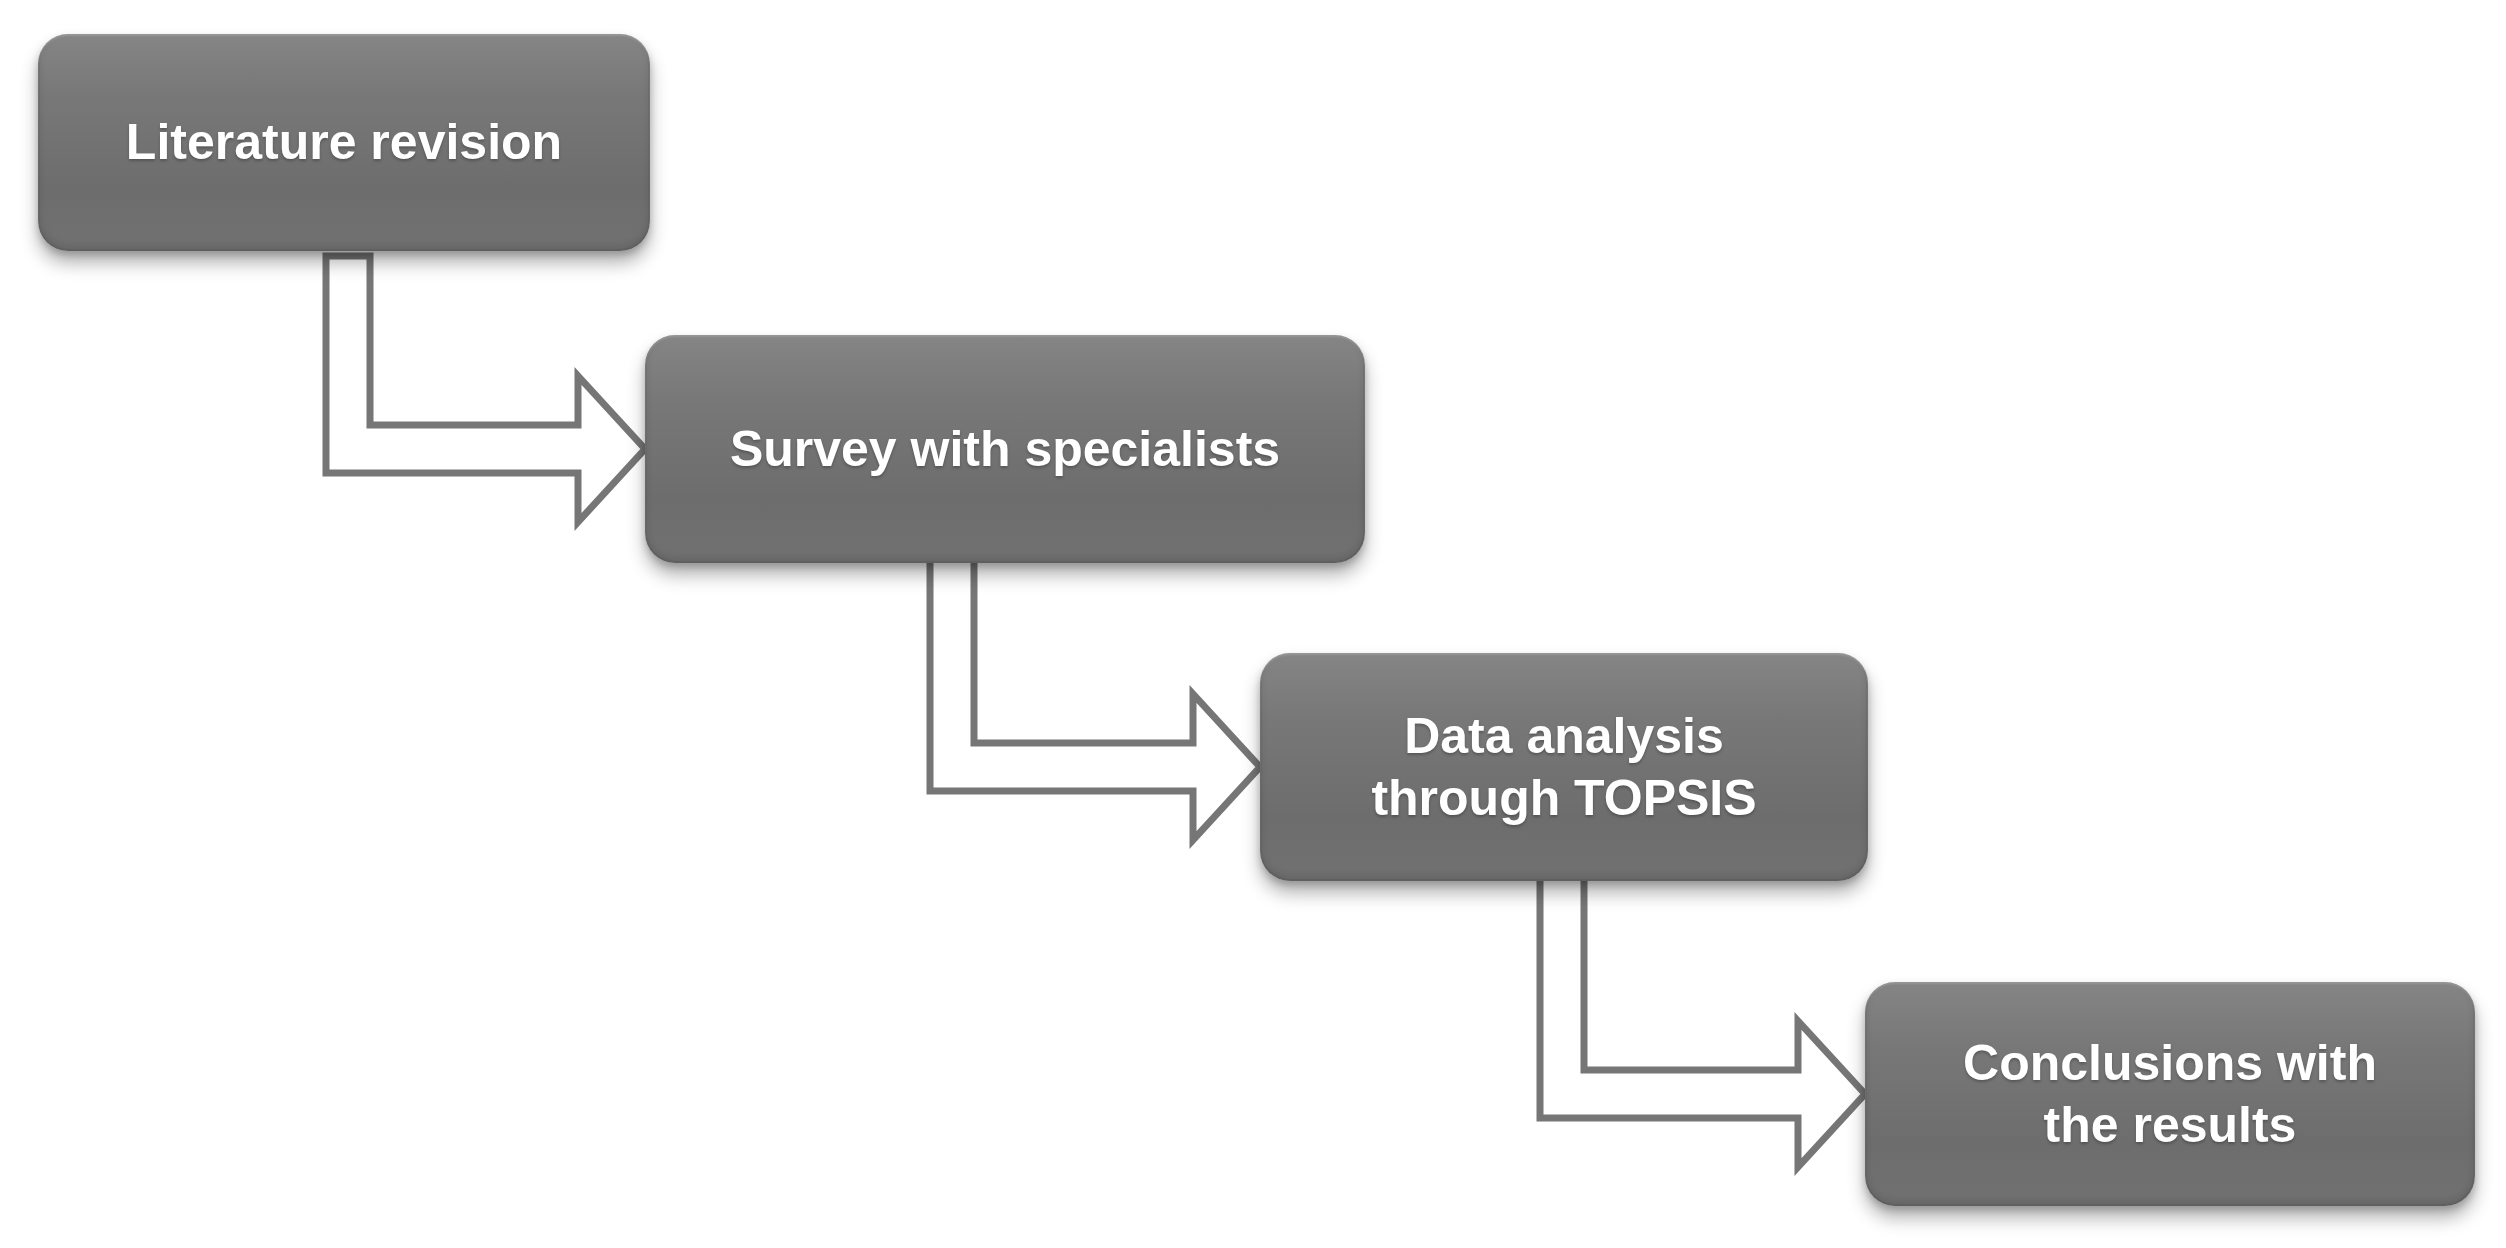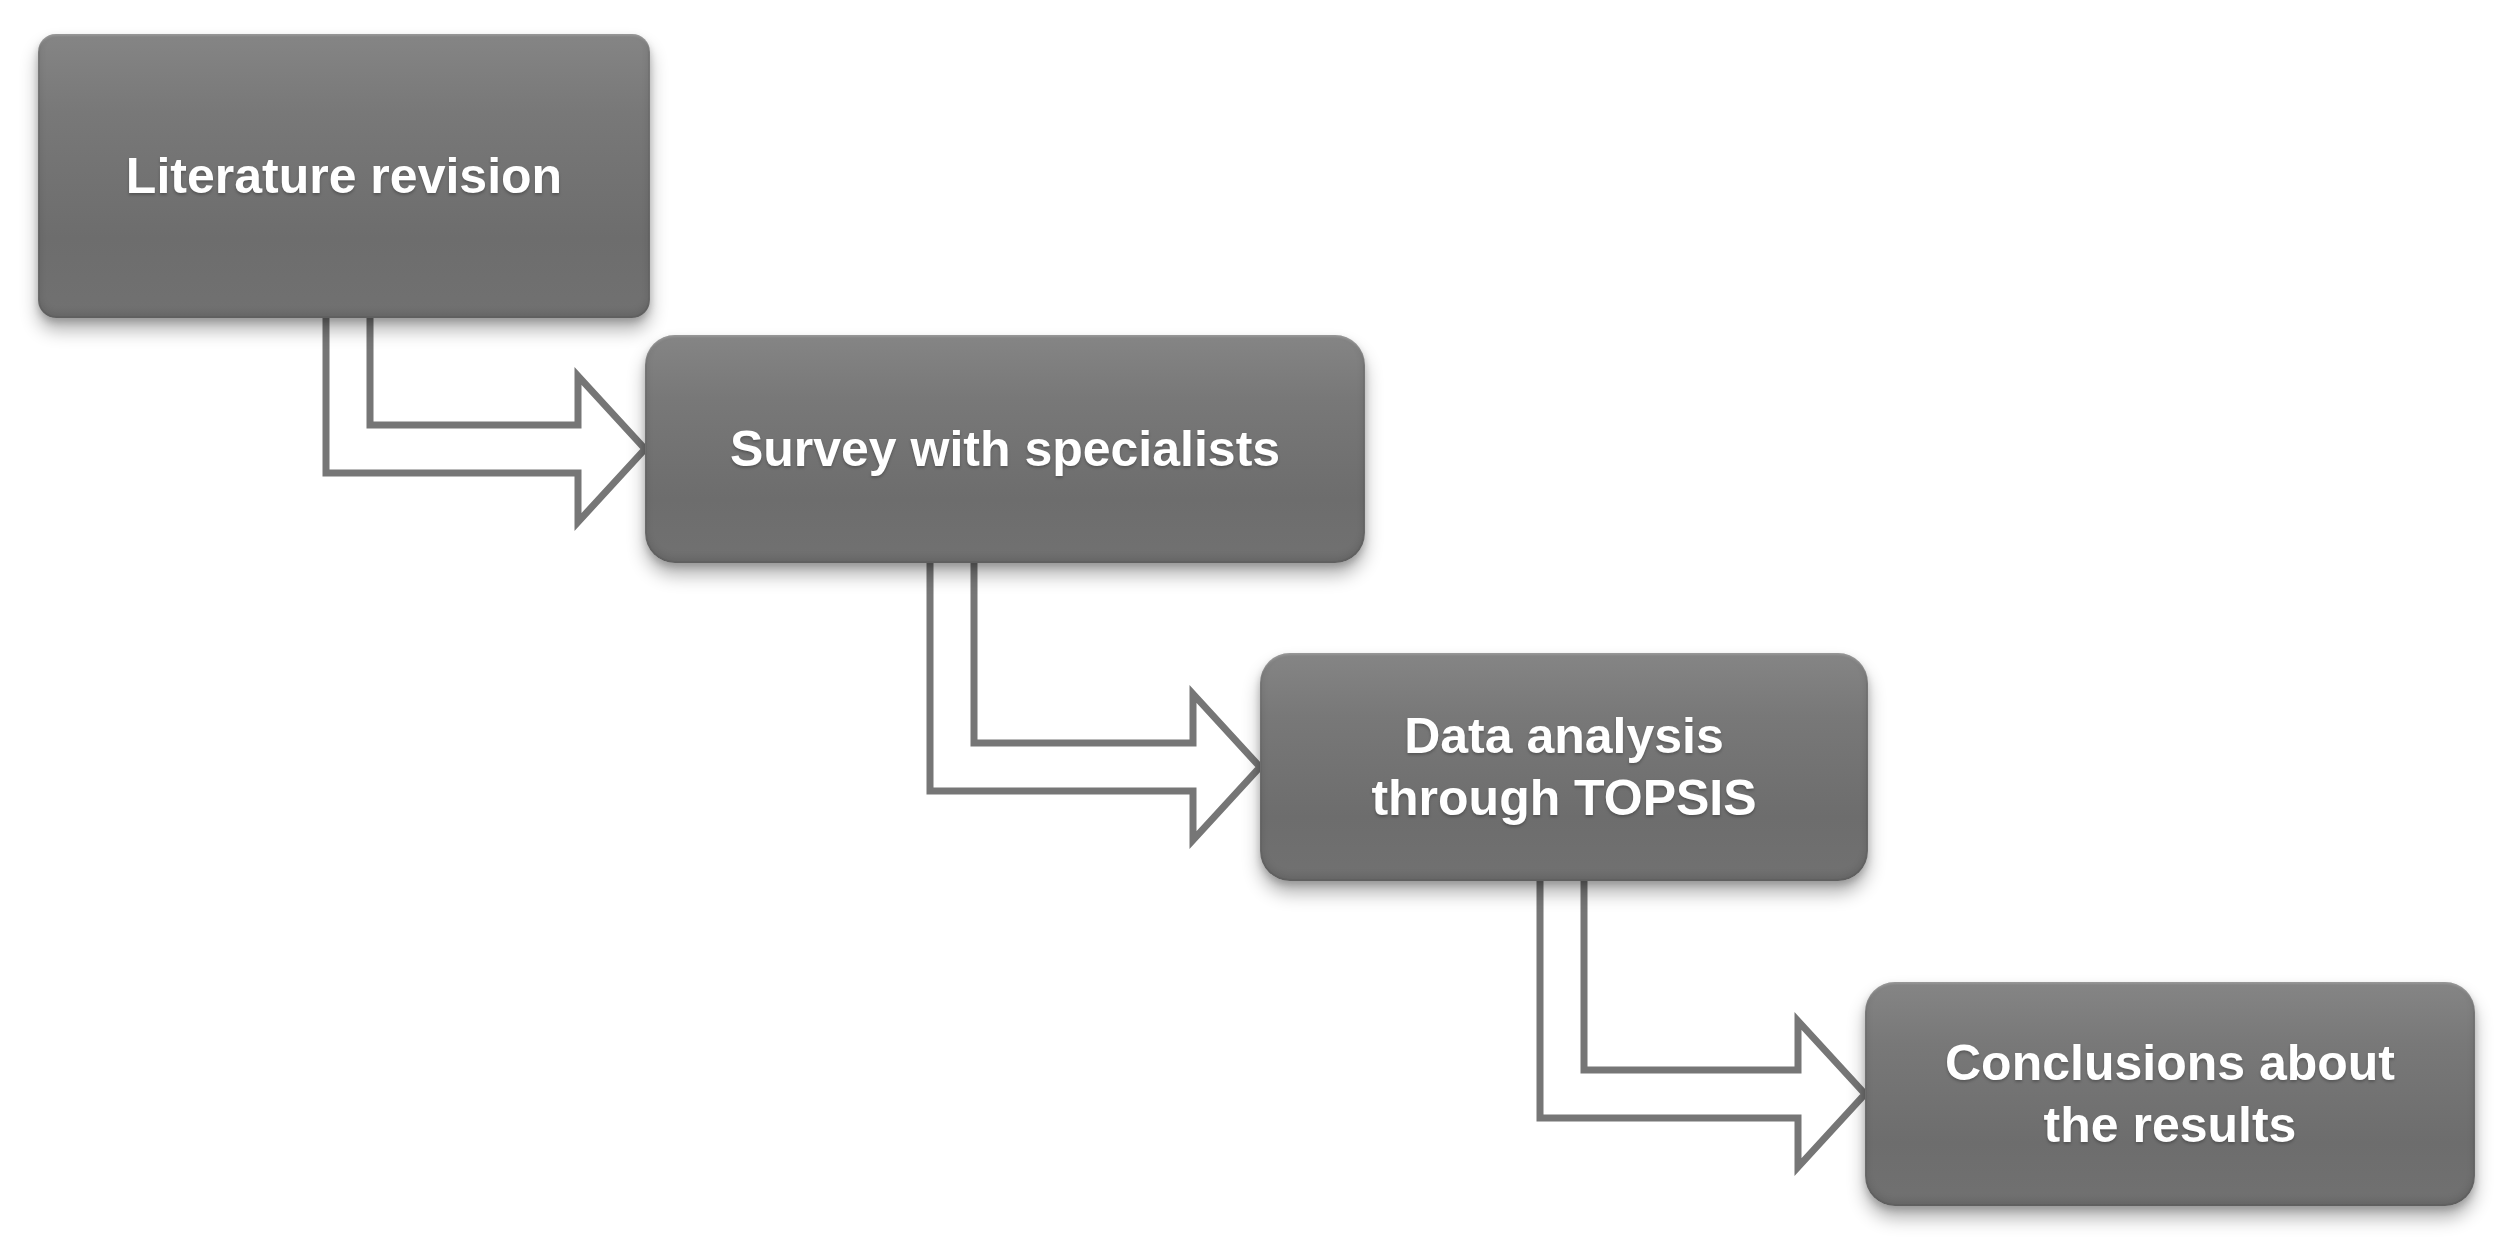--- a/index.html
+++ b/index.html
@@ -45,21 +45,21 @@
       0 4px 7px rgba(0,0,0,0.18),
       inset 0 2px 2px rgba(255,255,255,0.22),
       inset 0 -4px 8px rgba(0,0,0,0.14),
       inset 0 0 0 2px rgba(0,0,0,0.05);
     color: #ffffff;
     font-weight: 700;
     font-size: 50px;
     line-height: 1.25;
     text-shadow: 0 2px 3px rgba(0,0,0,0.25);
   }
-  .box-1 { left: 38px;   top: 34px;  width: 612px; height: 284px; border-radius: 18px; }
+  .box-1 { left: 38px;   top: 34px;  width: 612px; height: 217px; }
   .box-2 { left: 645px;  top: 335px; width: 720px; height: 228px; }
   .box-3 { left: 1260px; top: 653px; width: 608px; height: 228px; }
   .box-4 { left: 1865px; top: 982px; width: 610px; height: 224px; }
 </style>
 </head>
 <body>
 
 <div class="canvas">
 
   <svg class="connectors" viewBox="0 0 2506 1248" xmlns="http://www.w3.org/2000/svg" aria-hidden="true">
@@ -74,16 +74,16 @@
 
   <div class="box box-2">
     <span>Survey with specialists</span>
   </div>
 
   <div class="box box-3">
     <span>Data analysis through TOPSIS</span>
   </div>
 
   <div class="box box-4">
-    <span>Conclusions about the results</span>
+    <span>Conclusions with the results</span>
   </div>
 
 </div>
 
 </body></html>

